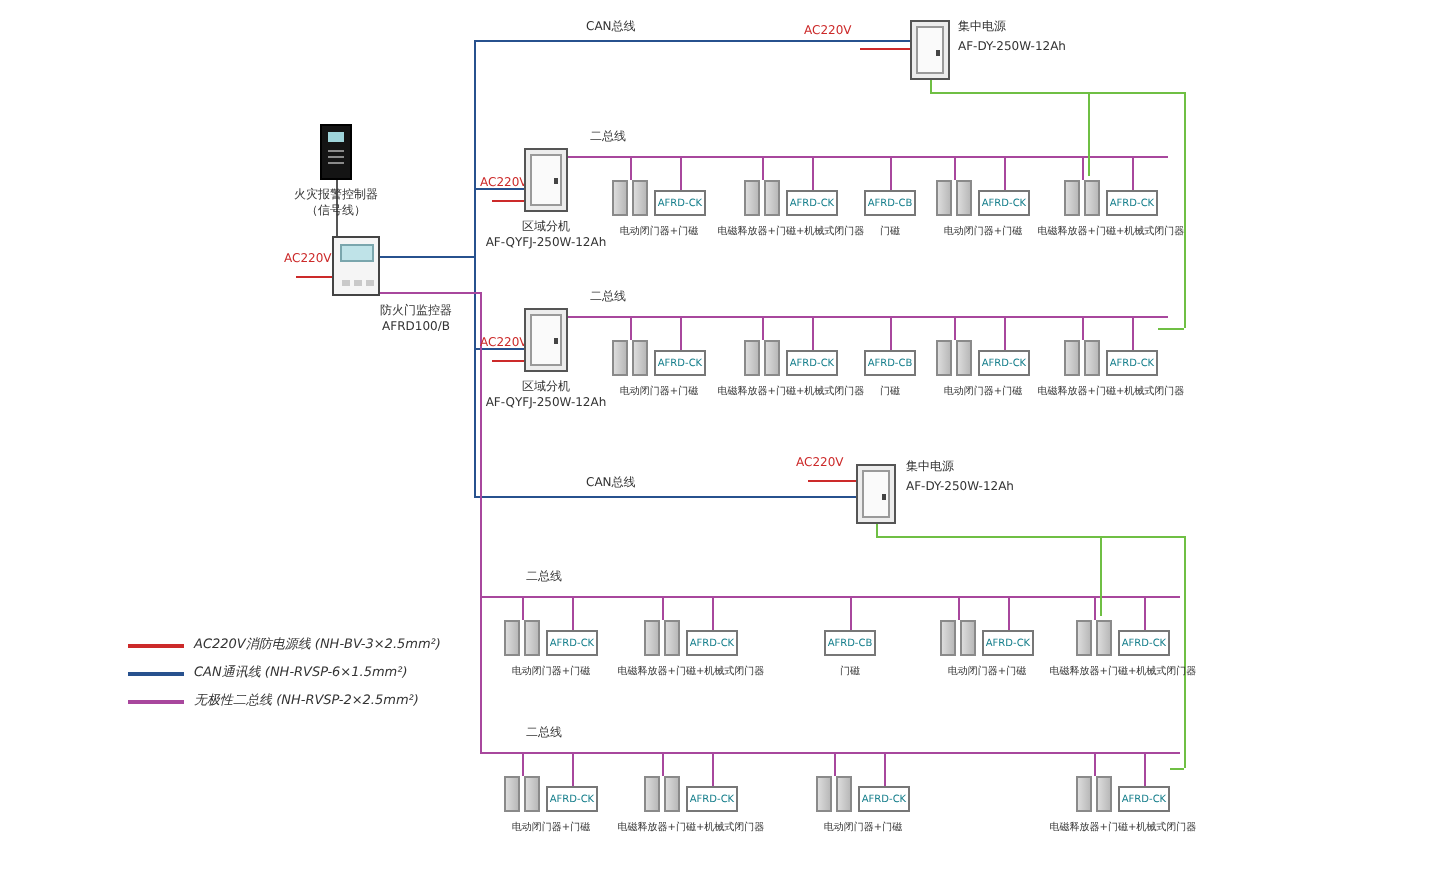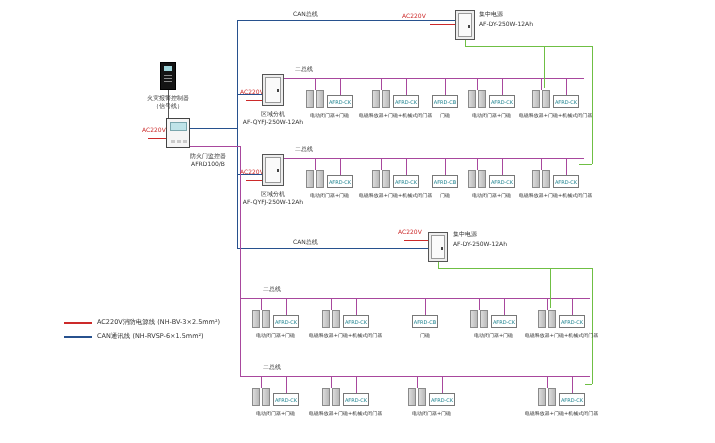--- a/index.html
+++ b/index.html
@@ -35,21 +35,21 @@
   .cluster{position:absolute;height:20px;width:max-content;}
   .cluster .inner{display:flex;align-items:flex-end;gap:3px;height:20px;}
   .doors{position:relative;display:flex;gap:2px;align-items:flex-end;}
   .doors::before{content:"";position:absolute;left:50%;top:-12px;width:1px;height:12px;background:#a8479d;}
   .door{width:8px;height:18px;background:linear-gradient(to right,#dcdcdc,#b9b9b9);border:1px solid #8a8a8a;box-sizing:border-box;}
   .module{position:relative;width:26px;height:13px;background:#fff;border:1px solid #777;box-sizing:border-box;
           font-size:5px;color:#177f8c;display:flex;align-items:center;justify-content:center;}
   .module::before{content:"";position:absolute;left:50%;top:-17px;width:1px;height:16px;background:#a8479d;}
   .clabel{position:absolute;top:24px;left:50%;transform:translateX(-50%);font-size:5px;color:#333;white-space:nowrap;}
   
-  .legend-item{position:absolute;display:flex;align-items:center;gap:5px;}
+  .legend-item{position:absolute;display:flex;align-items:center;gap:5px;font-style:italic;}
   .legend-line{width:28px;height:2px;display:inline-block;}
   .legend-text{font-size:6.5px;color:#333;white-space:nowrap;}
 </style>
 </head>
 <body>
 
 <div class="canvas">
 
   <div class="vl blue" style="left:237px;top:20px;height:228px;"></div>
   <div class="hl blue" style="left:237px;top:20px;width:218px;"></div>
@@ -350,14 +350,18 @@
   </div>
 
   <div class="legend-item" style="left:64px;top:318px;">
     <span class="legend-line red"></span>
     <span class="legend-text">AC220V消防电源线 (NH-BV-3×2.5mm²)</span>
   </div>
   <div class="legend-item" style="left:64px;top:332px;">
     <span class="legend-line blue"></span>
     <span class="legend-text">CAN通讯线 (NH-RVSP-6×1.5mm²)</span>
   </div>
+  <div class="legend-item" style="left:64px;top:346px;">
+    <span class="legend-line purple"></span>
+    <span class="legend-text">无极性二总线 (NH-RVSP-2×2.5mm²)</span>
+  </div>
 
 </div>
 
 </body></html>

